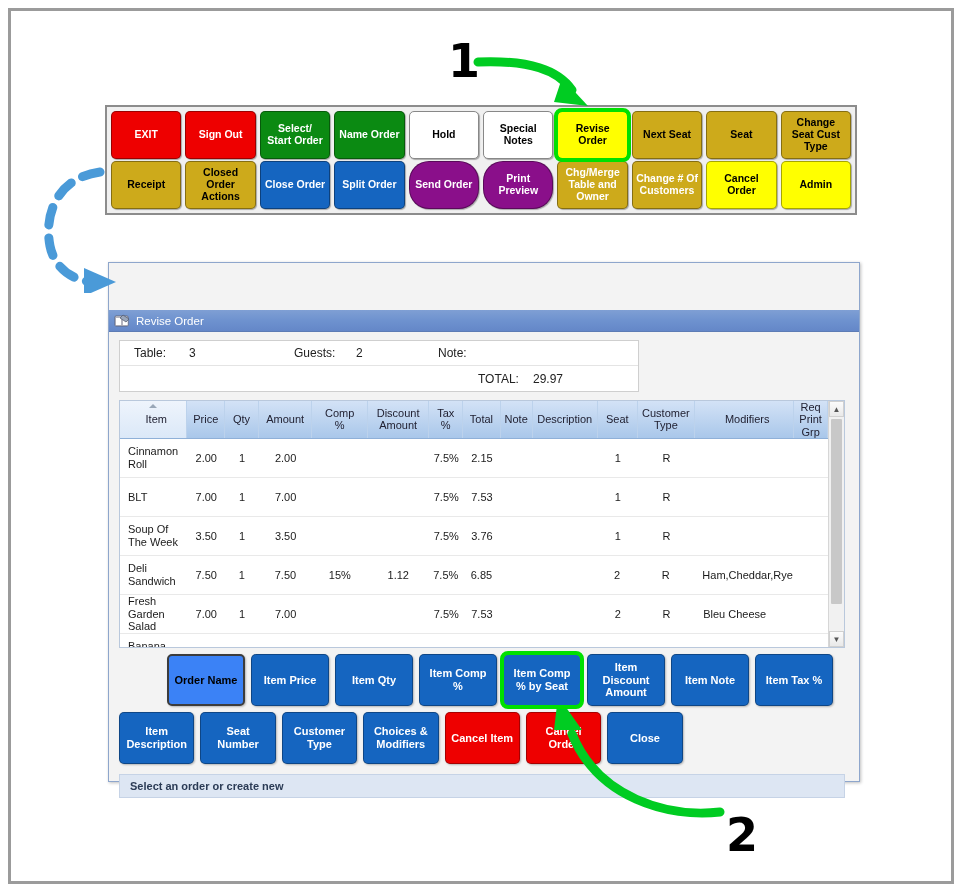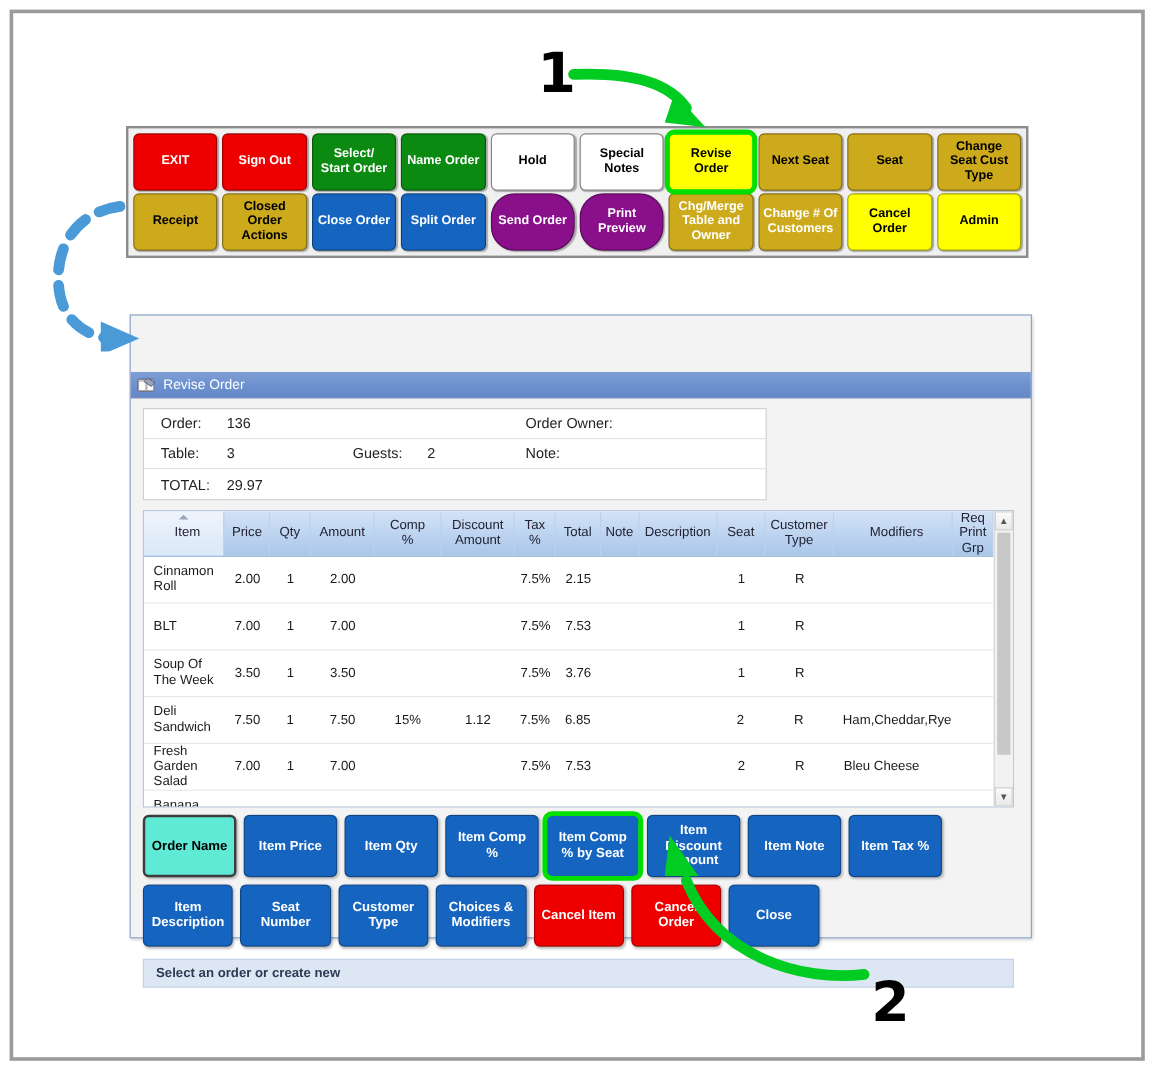--- a/index.html
+++ b/index.html
@@ -109,21 +109,21 @@
     font-size: 12px;
     color: #222;
   }
   .oi-row {
     height: 25px;
     display: flex;
     align-items: center;
     border-bottom: 1px solid #e4e4e4;
     padding-left: 14px;
   }
-  .oi-row:last-child { border-bottom: none; }
+  .oi-row:last-child { border-bottom: none; justify-content: flex-end; }
   .oi-lbl { width: 55px; }
   .oi-val { width: 105px; }
   .oi-lbl2 { width: 62px; }
   .oi-val2 { width: 82px; }
   .oi-lbl3 { }
 
   
   #grid-wrap {
     margin-top: 8px;
     width: 726px;
@@ -246,21 +246,21 @@
     text-align: center;
     font-weight: bold;
     font-size: 11px;
     line-height: 1.15;
     padding: 2px;
     border: 1px solid rgba(0,0,0,0.3);
     box-shadow: 1px 1px 2px rgba(0,0,0,0.25);
     cursor: pointer;
     user-select: none;
   }
-  .a-white { background:#5eead4; color:#000; border:2px solid #3c3c3c; }
+  .a-white { background:#3b82f6; color:#000; border:2px solid #3c3c3c;margin-left:48px; }
   .a-blue { background:#1565c0; color:#ffffff; }
   .a-red { background:#ee0000; color:#ffffff; }
   .act-btn.highlight {
     outline: 4px solid #00e000;
     outline-offset: -1px;
     border-color: #00e000;
     z-index: 3;
   }
   .act-spacer { width: 78px; }
 
@@ -339,28 +339,20 @@
           <path d="M9 1 L15 5 L12 8 L6 4 Z" fill="#9aa6bb" stroke="#4a5468" stroke-width="0.7"></path>
         </svg>
       </span>
       <span>Revise Order</span>
     </div>
 
     <div id="dialog-body">
 
       <div id="order-info">
         <div class="oi-row">
-          <span class="oi-lbl">Order:</span>
-          <span class="oi-val">136</span>
-          <span class="oi-lbl2"></span>
-          <span class="oi-val2"></span>
-          <span class="oi-lbl3">Order Owner:</span>
-          <span></span>
-        </div>
-        <div class="oi-row">
           <span class="oi-lbl">Table:</span>
           <span class="oi-val">3</span>
           <span class="oi-lbl2">Guests:</span>
           <span class="oi-val2">2</span>
           <span class="oi-lbl3">Note:</span>
           <span></span>
         </div>
         <div class="oi-row">
           <span class="oi-lbl">TOTAL:</span>
           <span class="oi-val">29.97</span>

